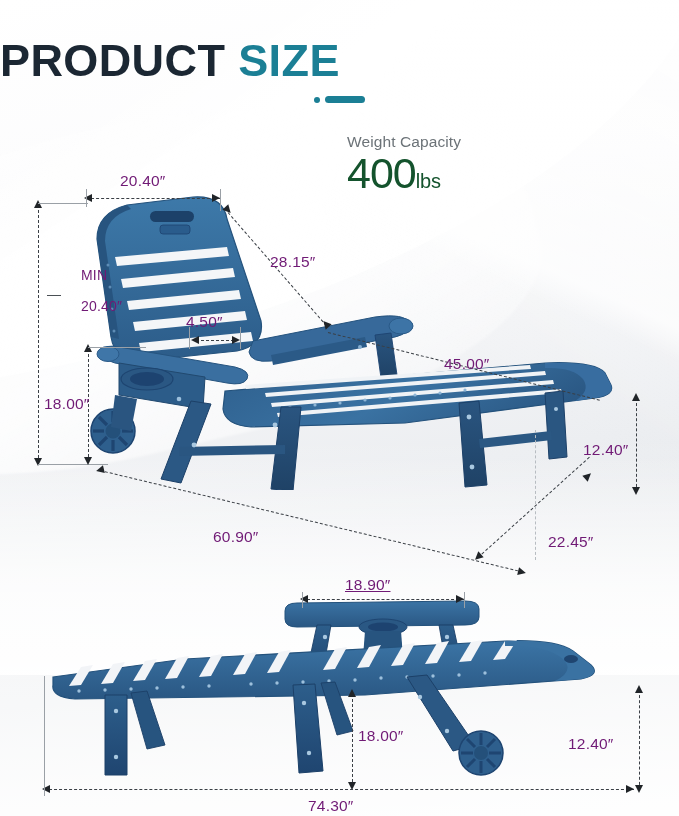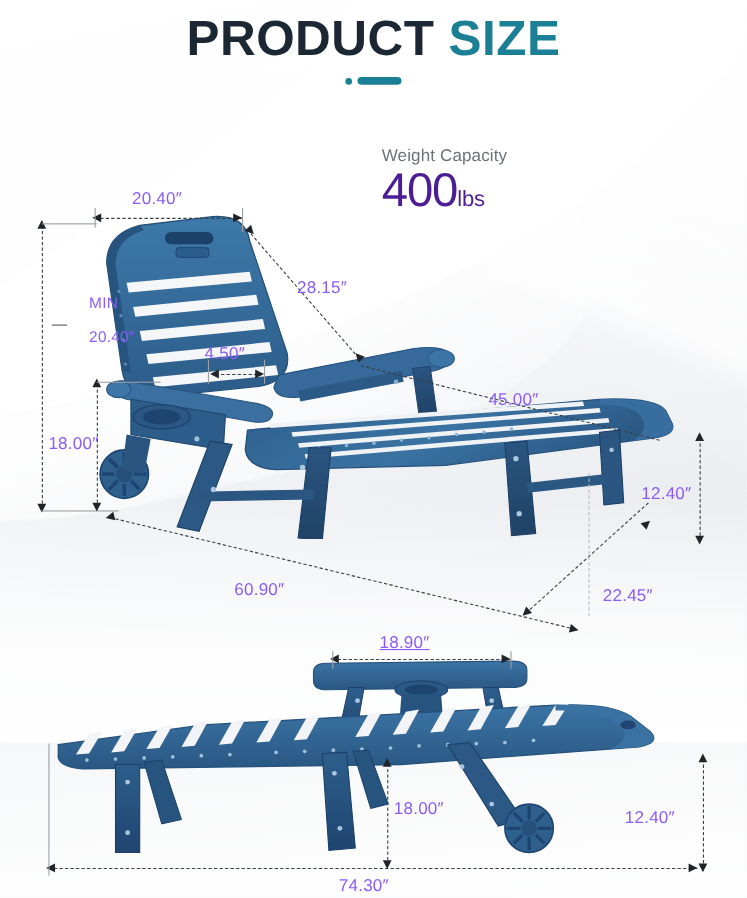--- a/index.html
+++ b/index.html
@@ -56,53 +56,53 @@
   .bg-bottom-fade {
     position: absolute; left: 0; right: 0; bottom: 0; height: 380px;
     background: linear-gradient(180deg, rgba(255,255,255,0) 0%, rgba(255,255,255,0.55) 45%, rgba(255,255,255,0.9) 100%);
   }
   .bg-mid-light {
     position: absolute; left: 0; right: 0; top: 455px; height: 220px;
     background: linear-gradient(180deg, rgba(255,255,255,0.0) 0%, rgba(255,255,255,0.75) 60%, rgba(255,255,255,0.95) 100%);
   }
 
   
-  .header { position: absolute; left: 0; right: 0; top: 12px; text-align: center; }
+  .header { position: absolute; left: 0; right: 0; top: 38px; }
   .title {
     font-size: 45px;
     font-weight: 800;
     letter-spacing: 0.4px;
     line-height: 1;
     white-space: nowrap;
   }
   .title .t-dark { color: #1b2733; }
   .title .t-accent { color: #1b7f95; }
   .divider { margin-top: 13px; display: flex; justify-content: center; align-items: center; gap: 5px; }
   .divider .dot { width: 6px; height: 6px; border-radius: 50%; background: #1b7f95; }
   .divider .bar { width: 40px; height: 7px; border-radius: 4px; background: #1b7f95; }
 
   
   .stats { position: absolute; left: 336px; top: 133px; display: flex; gap: 24px; margin-left: 11px; }
   .stat-label {
     font-size: 15.5px; color: #6c7378; font-weight: 400; letter-spacing: 0.1px; white-space: nowrap;
   }
   .stat-value {
     margin-top: 1px;
-    color: #4c1d95;
+    color: #14532d;
     font-weight: 400;
     line-height: 1;
     white-space: nowrap;
   }
   .stat-num { font-size: 43px; letter-spacing: -1px; }
   .stat-unit { font-size: 20px; letter-spacing: -0.2px; }
 
   
   .dim {
     position: absolute;
-    color: #8b5cf6;
+    color: #701a75;
     font-size: 15.5px;
     white-space: nowrap;
     letter-spacing: 0.2px;
   }
   .dim.small { font-size: 14px; }
   .dim.multi { line-height: 1.12; white-space: pre-line; margin-left: 34px; }
 
   
   .gline { position: absolute; }
   .gline.h { border-top: 1px dashed #3a3f45; height: 0; }

